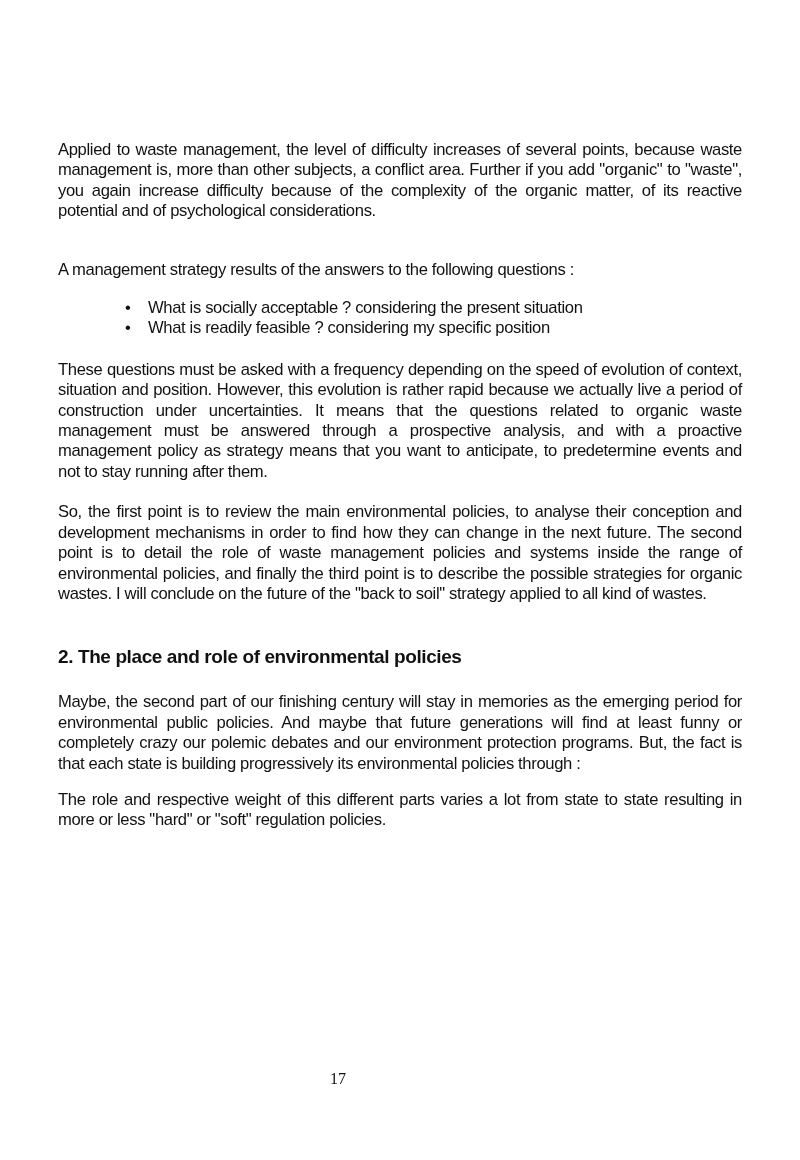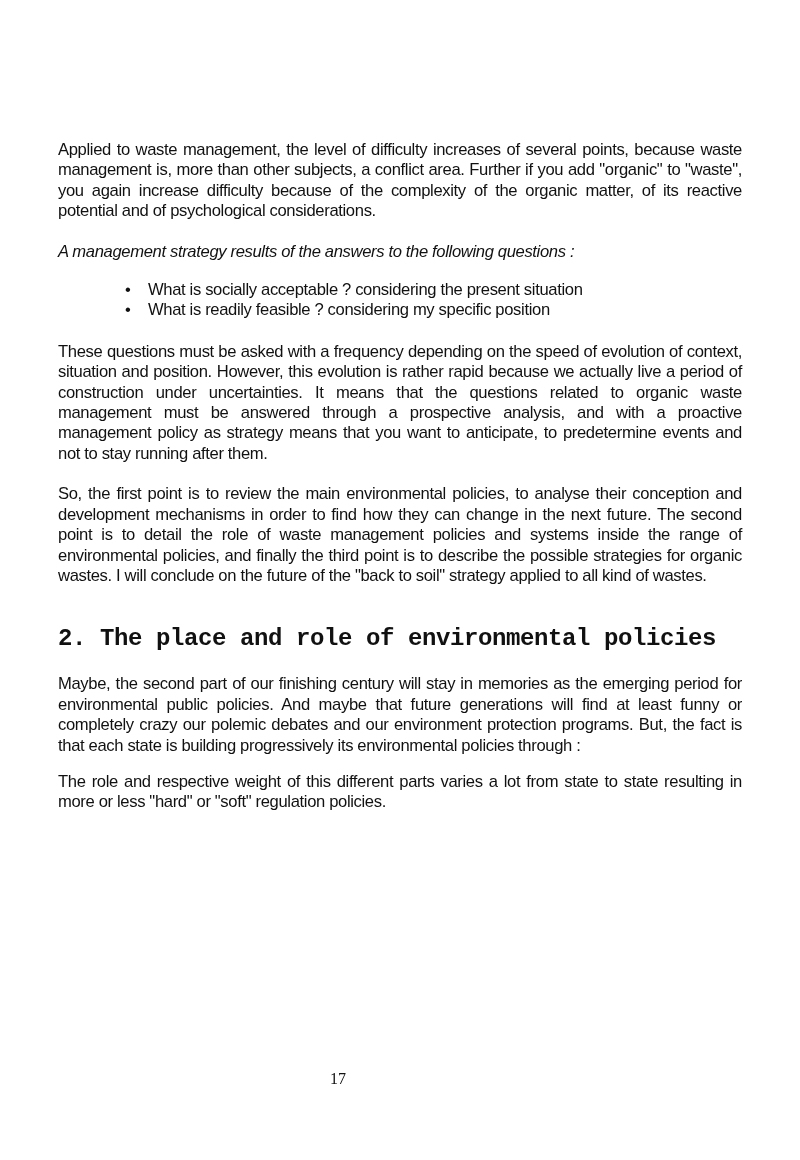--- a/index.html
+++ b/index.html
@@ -1,26 +1,26 @@
 <!DOCTYPE html>
 <html><head>
   <meta charset="utf-8">
   <style>
     html, body { margin: 0; padding: 0; background: #ffffff; }
     body { width: 800px; height: 1160px; position: relative; overflow: hidden; color: #111111; }
     .page { position: absolute; left: 58px; top: 140px; width: 684px; font-family: "Liberation Sans", sans-serif; font-size: 16.6px; line-height: 20.4px; letter-spacing: -0.35px; }
     p { margin: 0; text-align: justify; }
     .p1 { }
-    .p2 { margin-top: 20px; font-style: italic; }
+    .p2 { margin-top: 38px; }
     ul { margin: 18px 0 0 0; padding: 0 0 0 90px; list-style: none; }
     ul li { position: relative; line-height: 20.4px; }
     ul li::before { content: "\2022"; position: absolute; left: -23px; top: 0; }
     .p3 { margin-top: 21px; }
     .p4 { margin-top: 20px; }
-    h2 { margin: 40px 0 0 0; font-family: Liberation Mono, monospace; font-weight: bold; font-size: 24px; line-height: 26px; letter-spacing: -0.4px; }
+    h2 { margin: 40px 0 0 0; font-family: Liberation Sans, sans-serif; font-weight: bold; font-size: 19px; line-height: 26px; letter-spacing: -0.4px; }
     .p5 { margin-top: 22px; }
     ul.l2 { margin-top: 20px; }
     .p6 { margin-top: 16px; }
     .page-num { position: absolute; left: 0; width: 676px; top: 1070px; text-align: center; font-family: "Liberation Serif", serif; font-size: 16px; }
   </style>
 </head>
 <body>
 
 <div class="page">
   <p class="p1">Applied to waste management, the level of difficulty increases of several points, because  waste management is, more than other subjects, a conflict area. Further if you add "organic" to "waste", you again increase difficulty because of the complexity of the organic matter, of its reactive potential and of psychological considerations.</p>

